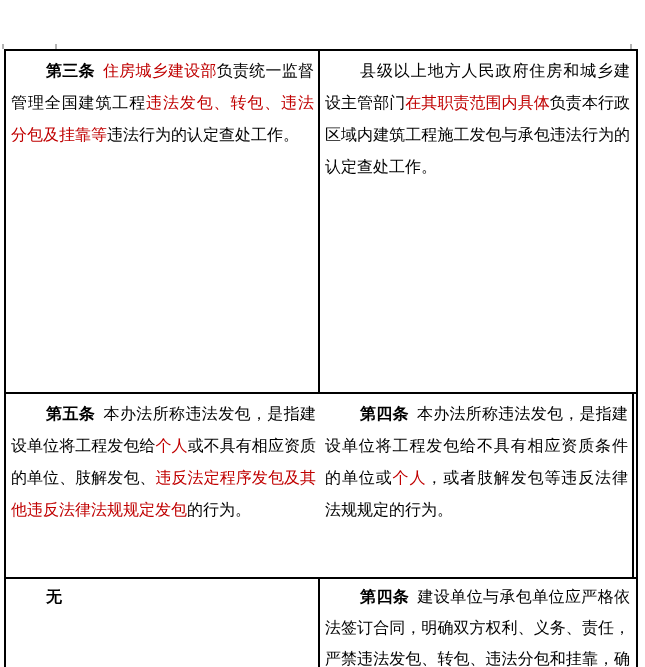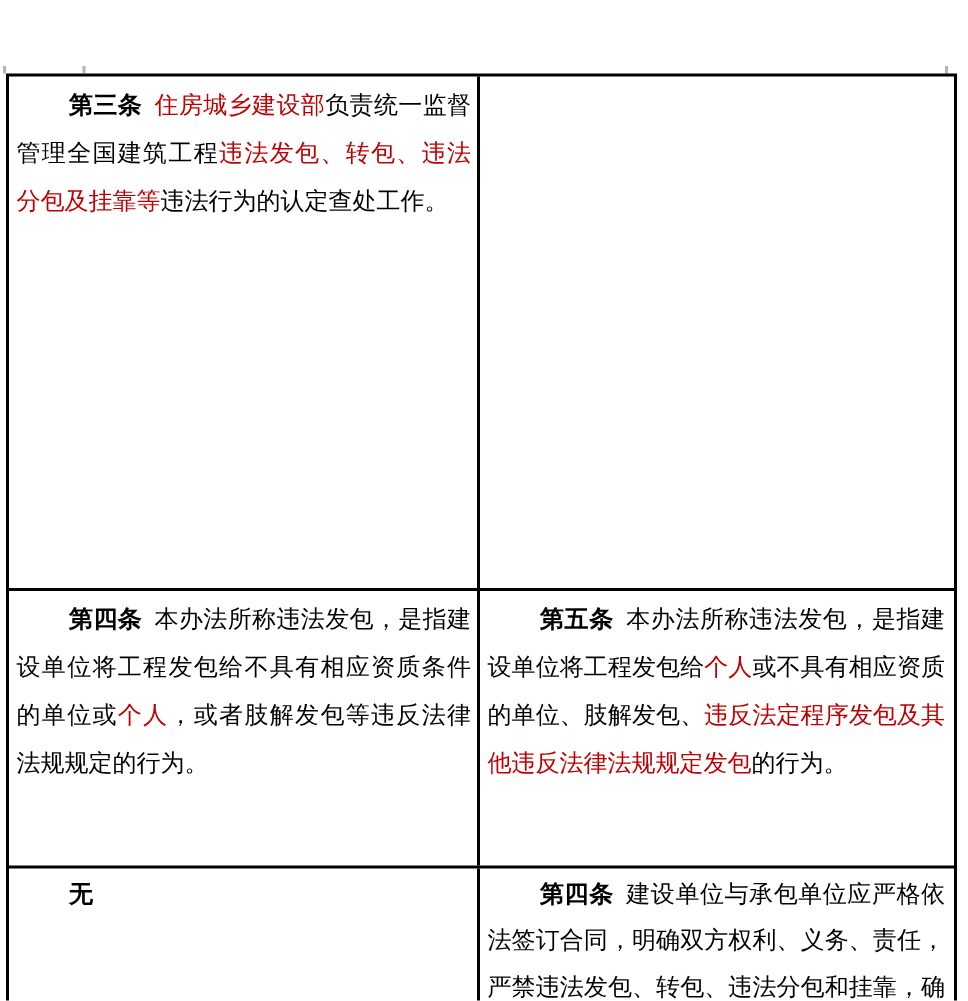--- a/index.html
+++ b/index.html
@@ -74,29 +74,30 @@
   <div class="artifact a2"></div>
   <div class="artifact a3"></div>
 
   <div class="doc-table">
 
     <div class="row r1">
       <div class="cell left">
           <p class="para"><span style="font-weight: bold;">第三条</span><span> </span><span style="color: rgb(192, 0, 0);">住房城乡建设部</span><span>负责统一监督管理全国建筑工程</span><span style="color: rgb(192, 0, 0);">违法发包、转包、违法分包及挂靠等</span><span>违法行为的认定查处工作。</span></p>
         </div>
       <div class="cell right">
+          <p class="para"><span>县级以上地方人民政府住房和城乡建设主管部门</span><span style="color: rgb(192, 0, 0);">在其职责范围内具体</span><span>负责本行政区域内建筑工程施工发包与承包违法行为的认定查处工作。</span></p>
         </div>
     </div>
 
     <div class="row r2">
+      <div class="cell right">
+          <p class="para"><span style="font-weight: bold;">第五条</span><span> </span><span>本办法所称违法发包，是指建设单位将工程发包给</span><span style="color: rgb(192, 0, 0);">个人</span><span>或不具有相应资质的单位、肢解发包、</span><span style="color: rgb(192, 0, 0);">违反法定程序发包及其他违反法律法规规定发包</span><span>的行为。</span></p>
+        </div>
       <div class="cell left">
           <p class="para"><span style="font-weight: bold;">第四条</span><span> </span><span>本办法所称违法发包，是指建设单位将工程发包给不具有相应资质条件的单位或</span><span style="color: rgb(192, 0, 0);">个人</span><span>，或者肢解发包等违反法律法规规定的行为。</span></p>
-        </div>
-      <div class="cell right">
-          <p class="para"><span style="font-weight: bold;">第五条</span><span> </span><span>本办法所称违法发包，是指建设单位将工程发包给</span><span style="color: rgb(192, 0, 0);">个人</span><span>或不具有相应资质的单位、肢解发包、</span><span style="color: rgb(192, 0, 0);">违反法定程序发包及其他违反法律法规规定发包</span><span>的行为。</span></p>
         </div>
     </div>
 
     <div class="row r3">
       <div class="cell left">
           <p class="para"><span style="font-weight: bold;">无</span></p>
         </div>
       <div class="cell right">
           <p class="para"><span style="font-weight: bold;">第四条</span><span> </span><span>建设单位与承包单位应严格依法签订合同，明确双方权利、义务、责任，严禁违法发包、转包、违法分包和挂靠，确保工程质量和施工安全。</span></p>
         </div>

